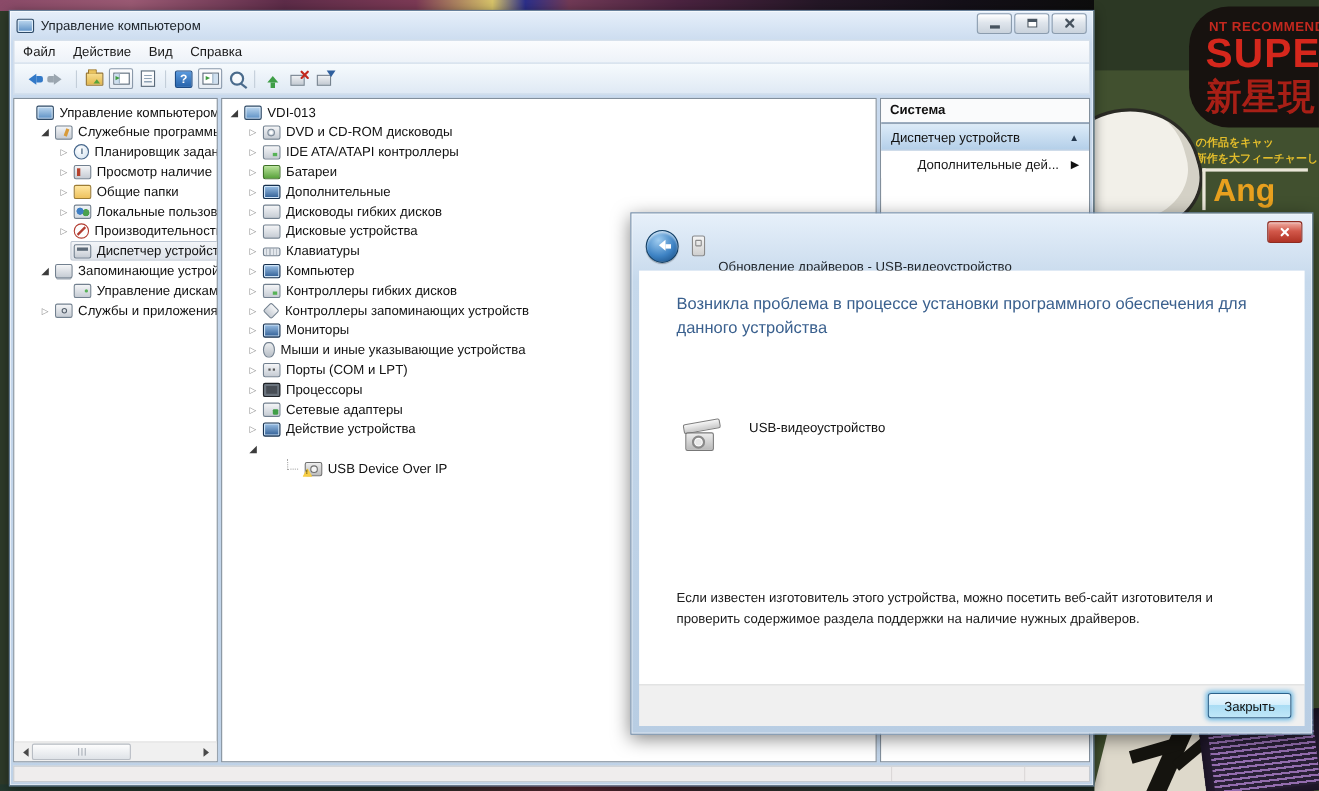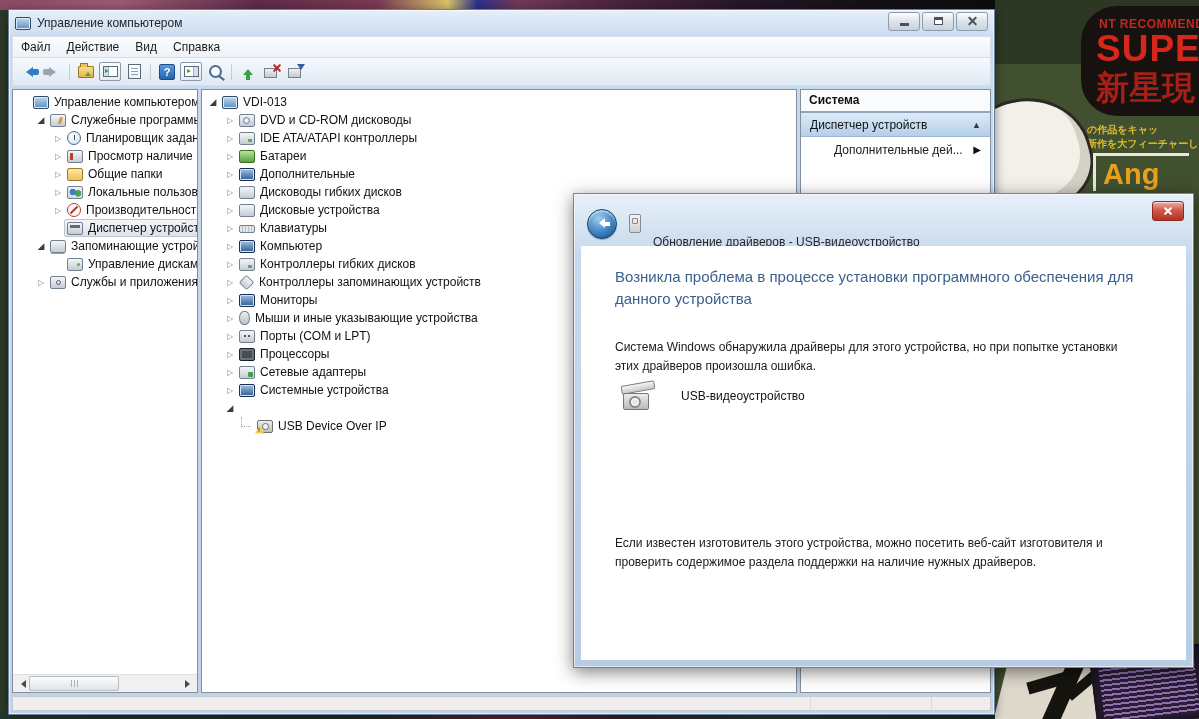--- a/index.html
+++ b/index.html
@@ -169,21 +169,21 @@
   .bk-a:before{content:"";position:absolute;left:-1px;top:0;width:0;height:0;border:5.5px solid transparent;border-right:6px solid #fff;}
   .bk-a:after{content:"";position:absolute;left:10px;top:3.5px;width:5px;height:4px;background:#fff;}
   .drv{width:10px;height:17px;border:1px solid #8a8a8a;border-radius:2px;background:linear-gradient(#f5f5f5,#cfcfcf);flex:none;}
   .drv:after{content:"";display:block;margin:3px auto 0;width:4px;height:4px;border:1px solid #8a8a8a;border-radius:1px;}
   .dlg-title{font-size:12px;color:#1f2429;margin-top:36px;}
   .dlg-body{flex:1;background:#fff;position:relative;}
   .h-blue{position:absolute;left:34px;top:20px;right:46px;font-size:15px;line-height:1.45;color:#3a608e;}
   .dpar{position:absolute;left:34px;right:56px;font-size:12px;line-height:1.55;color:#191919;}
   .p1{top:92px;} .p2{top:288px;}
   .errline{position:absolute;left:34px;top:196px;font-size:12px;color:#191919;}
-  .devrow{position:absolute;left:40px;top:134px;display:flex;align-items:center;gap:22px;}
+  .devrow{position:absolute;left:40px;top:134px;display:flex;align-items:flex-start;gap:22px;}
   .devname{font-size:12px;color:#111;margin-top:2px;}
   .cam2{position:relative;width:38px;height:30px;flex:none;}
   .cam2 .lid{position:absolute;left:0;top:3px;width:34px;height:9px;background:linear-gradient(#f5f5f5,#c9c9c9);
       border:1px solid #7e7e7e;transform:rotate(-10deg);border-radius:2px;box-sizing:border-box;}
   .cam2 .bod{position:absolute;left:2px;bottom:0;width:26px;height:17px;background:linear-gradient(#ededed,#b9b9b9);
       border:1px solid #777;border-radius:2px;box-sizing:border-box;}
   .cam2 .lens{position:absolute;left:8px;bottom:2px;width:12px;height:12px;border-radius:50%;background:#e8e8e8;
       border:2px solid #8a8a8a;box-shadow:inset 0 0 0 1px #fff;box-sizing:border-box;}
   .dlg-foot{height:37px;background:#f0f0f0;border-top:1px solid #d9d9d9;display:flex;align-items:center;justify-content:flex-end;padding-right:12px;}
   .btn-close{min-width:76px;height:23px;font-size:12px;color:#111;border:1px solid #2c628b;border-radius:3px;
@@ -487,27 +487,27 @@
               <span class="tex">▷</span>
               <span class="tsel">
                 <span class="ti net"></span>
                 <span class="tlb">Сетевые адаптеры</span>
               </span>
             </div>
             <div class="trow" style="padding-left: 22px;">
               <span class="tex">▷</span>
               <span class="tsel">
                 <span class="ti mon"></span>
-                <span class="tlb">Системные устройства</span>
+                <span class="tlb">Действие устройства</span>
               </span>
             </div>
             <div class="trow" style="padding-left: 22px;">
               <span class="tex open">◢</span>
             </div>
-            <div class="trow" style="padding-left: 39px; text-align: center;">
+            <div class="trow" style="padding-left: 59px; text-align: center;">
               <span class="tex conn"></span>
               <span class="tsel">
                 <span class="ti cam">
                   <span class="warnb"></span>
                 </span>
                 <span class="tlb">USB Device Over IP</span>
               </span>
             </div>
           </div>
       </div>
@@ -535,26 +535,28 @@
       </span>
     <div class="dlg-head">
       <span class="bk">
           <span class="bk-a"></span>
         </span>
       <span class="drv"></span>
       <span class="dlg-title">Обновление драйверов - USB-видеоустройство</span>
     </div>
     <div class="dlg-body">
       <div class="h-blue">Возникла проблема в процессе установки программного обеспечения для данного устройства</div>
-      <div class="dpar p1">Система Windows обнаружила драйверы для этого устройства, но при попытке установки этих драйверов произошла ошибка.</div>
       <div class="devrow">
         <span class="cam2">
             <span class="lid"></span>
             <span class="bod"></span>
             <span class="lens"></span>
           </span>
         <span class="devname">USB-видеоустройство</span>
       </div>
       <div class="dpar p2">Если известен изготовитель этого устройства, можно посетить веб-сайт изготовителя и проверить содержимое раздела поддержки на наличие нужных драйверов.</div>
     </div>
+    <div class="dlg-foot">
+      <span class="btn-close">Закрыть</span>
+    </div>
   </div>
 
 </div>
 
 </body></html>

